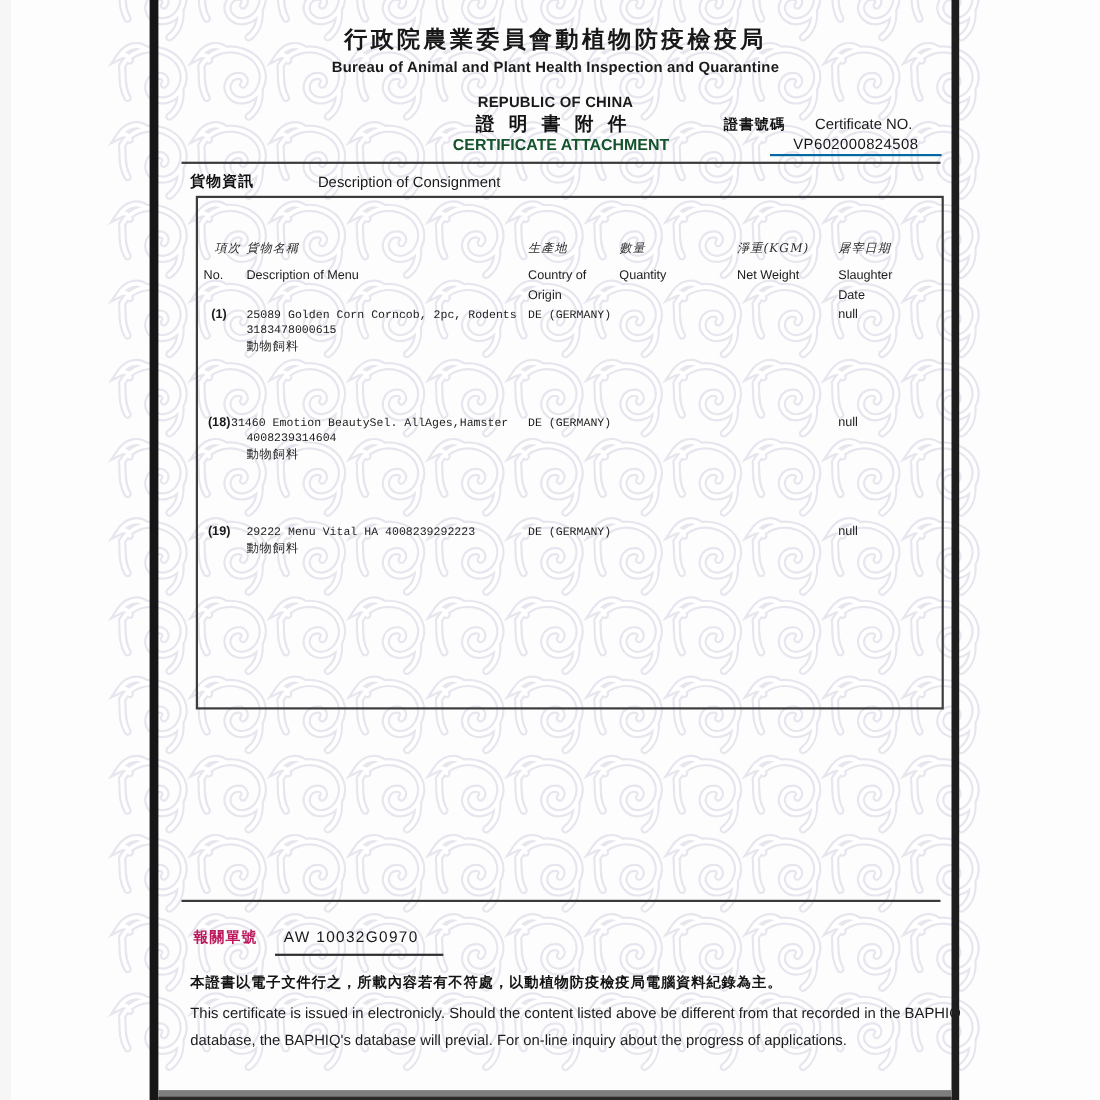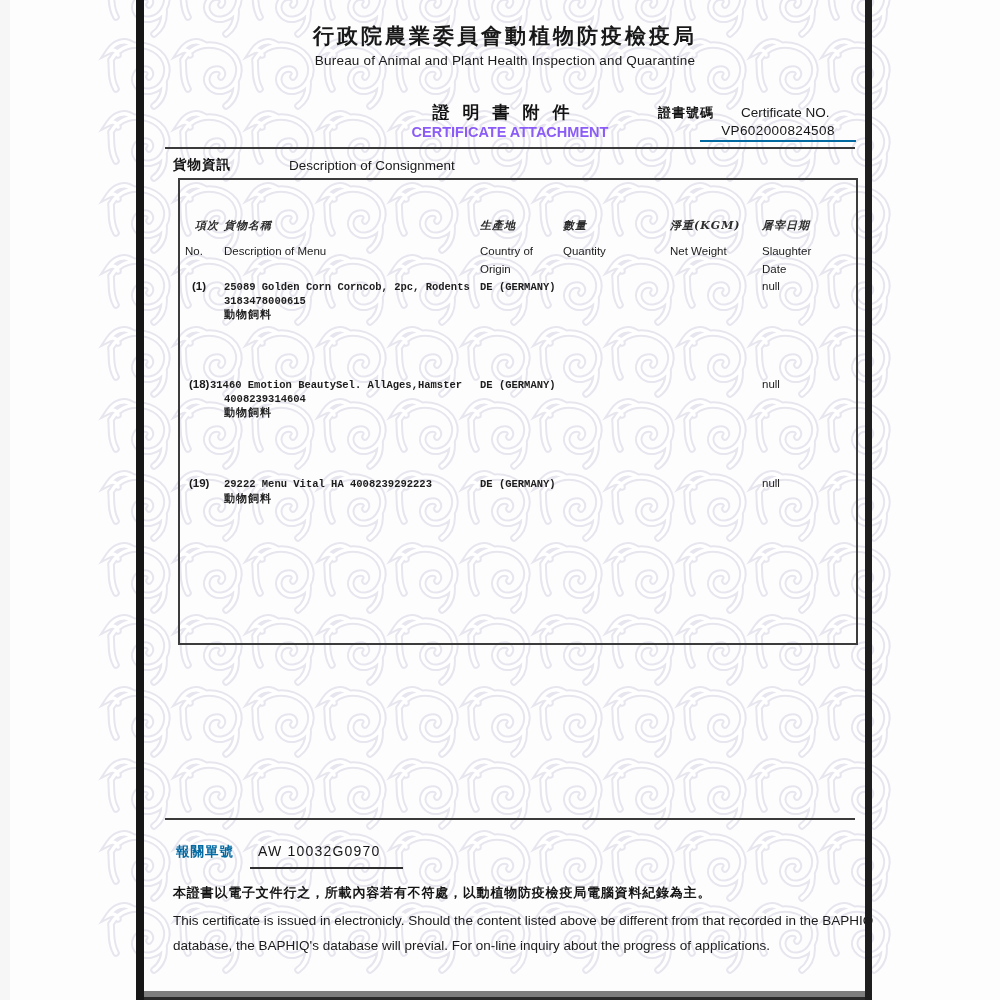--- a/index.html
+++ b/index.html
@@ -14,44 +14,44 @@
   .wm{position:absolute;left:0;top:0;width:1000px;height:992px;z-index:1;}
   
   .bar-left{position:absolute;left:126px;top:0;width:8px;height:1000px;background:#161616;z-index:5;}
   .bar-right{position:absolute;left:855px;top:0;width:7px;height:1000px;background:#1e1e1e;z-index:5;}
   .bar-bottom{position:absolute;left:134px;top:991px;width:721px;height:9px;background:#7e7e7e;border-bottom:3px solid #2a2a2a;box-sizing:border-box;z-index:5;}
   .content{position:absolute;left:0;top:0;width:1000px;height:1000px;z-index:3;color:#111;}
   .abs{position:absolute;}
   .cjk{font-family:"DejaVu Serif","Liberation Serif",serif;}
   .center-block{left:134px;width:722px;text-align:center;}
   .h-zh{top:22px;font-size:21px;font-weight:600;letter-spacing:3px;color:#181818;}
-  .h-en{font-size:13.5px;font-weight:400;color:#1a1a1a;letter-spacing:0.2px;}
+  .h-en{font-size:13.5px;font-weight:700;color:#1a1a1a;letter-spacing:0.2px;}
   .h-en1{top:53px;}
   .h-en2{top:69px;}
   .h-en3{top:85px;}
   .doc-title-zh{left:390px;width:215px;top:101px;text-align:center;font-size:17px;font-weight:700;letter-spacing:13px;color:#141414;white-space:nowrap;}
-  .doc-title-en{left:350px;width:300px;top:124px;text-align:center;font-size:14.5px;font-weight:700;color:#8b5cf6;}
+  .doc-title-en{left:350px;width:300px;top:124px;text-align:center;font-size:14.5px;font-weight:700;color:#14532d;}
   .certno-zh{left:648px;top:104px;font-size:13px;font-weight:700;color:#141414;letter-spacing:1px;}
   .certno-en{left:731px;top:105px;font-size:13.5px;font-weight:500;color:#1a1a1a;}
   .certno-val{left:690px;top:123px;width:156px;text-align:center;font-size:13.5px;font-weight:500;color:#151515;border-bottom:2px solid #0369a1;padding-bottom:2px;letter-spacing:0.4px;}
   .rule{position:absolute;height:2px;background:#3a3a3a;}
   .rule-top{left:155px;top:147px;width:690px;}
   .rule-bottom{left:155px;top:818px;width:690px;}
   .consign-zh{left:163px;top:156px;font-size:13.5px;font-weight:700;color:#141414;letter-spacing:1px;}
   .consign-en{left:279px;top:158px;font-size:13.5px;font-weight:500;color:#1a1a1a;}
   .tablebox{left:168px;top:178px;width:680px;height:467px;border:2px solid #3c3c3c;box-sizing:border-box;}
   .tbl{position:absolute;left:168px;top:178px;width:680px;height:467px;}
-  .cell{position:absolute;font-weight:bold;}
+  .cell{position:absolute;}
   .hz{font-family:"DejaVu Serif","Liberation Serif",serif;font-style:italic;font-size:11px;color:#2c2c2c;letter-spacing:1px;white-space:nowrap;}
   .he{font-size:11.5px;color:#1c1c1c;font-weight:500;line-height:18px;}
   .mono{font-family:"Liberation Mono","DejaVu Sans Mono",monospace;font-size:10.5px;color:#1c1c1c;line-height:14px;white-space:nowrap;}
   .rowno{font-size:11.5px;font-weight:600;color:#1a1a1a;}
   .nullv{font-size:11.5px;font-weight:400;color:#1a1a1a;}
   .feed{font-family:"DejaVu Serif","Liberation Serif",serif;font-size:11px;color:#222;letter-spacing:1px;}
-  .decl-zh{left:166px;top:843px;font-size:13.5px;font-weight:700;color:#0369a1;letter-spacing:1px;}
+  .decl-zh{left:166px;top:843px;font-size:13.5px;font-weight:700;color:#be185d;letter-spacing:1px;}
   .decl-val{left:248px;top:843px;font-size:14px;font-weight:500;color:#161616;letter-spacing:1.2px;}
   .decl-underline{position:absolute;left:240px;top:867px;width:153px;height:2px;background:#2e2e2e;}
   .note-zh{left:163px;top:884px;font-size:13px;font-weight:700;color:#141414;letter-spacing:0.8px;}
   .note-en{left:163px;top:908px;width:706px;font-size:13.5px;font-weight:400;color:#1b1b1b;line-height:25px;}
 </style>
 </head>
 <body>
 
 <div class="stage">
 
@@ -227,20 +227,21 @@
   </svg>
 
   <div class="bar-left"></div>
   <div class="bar-right"></div>
   <div class="bar-bottom"></div>
 
   <div class="content">
 
     <div class="abs center-block cjk h-zh">行政院農業委員會動植物防疫檢疫局</div>
     <div class="abs center-block h-en h-en1">Bureau of Animal and Plant Health Inspection and Quarantine</div>
+    <div class="abs center-block h-en h-en3">REPUBLIC OF CHINA</div>
 
     <div class="abs cjk doc-title-zh">證明書附件</div>
     <div class="abs doc-title-en">CERTIFICATE ATTACHMENT</div>
 
     <div class="abs cjk certno-zh">證書號碼</div>
     <div class="abs certno-en">Certificate NO.</div>
     <div class="abs certno-val">VP602000824508</div>
 
     <div class="rule rule-top"></div>
 

